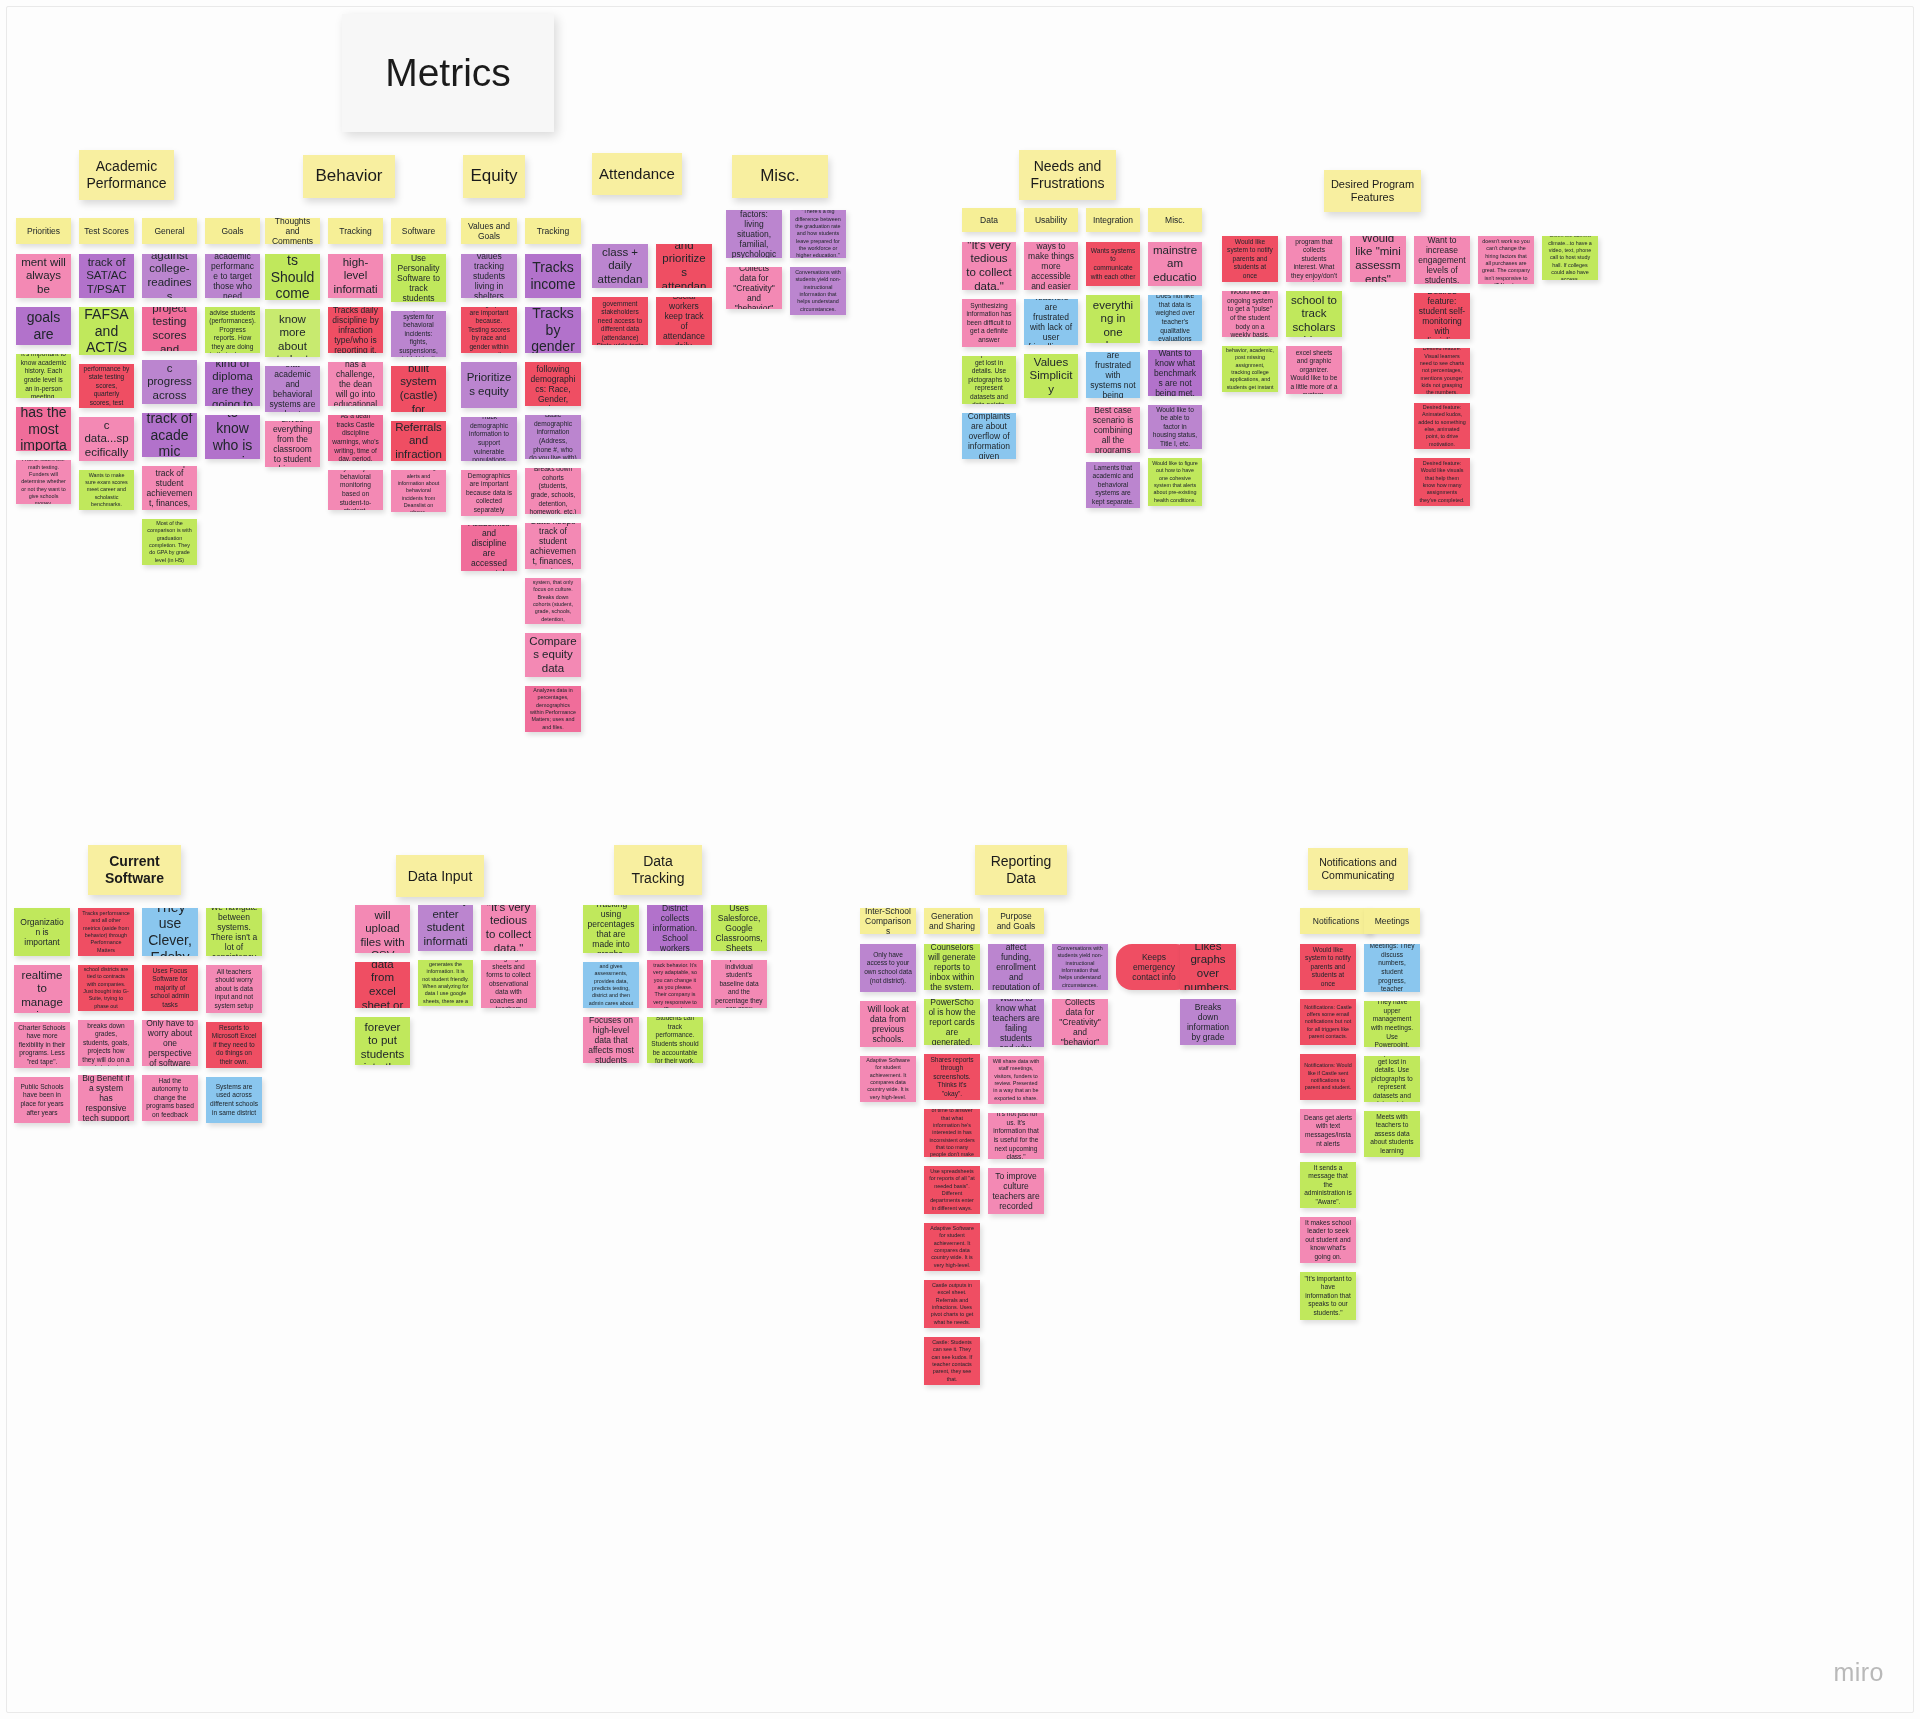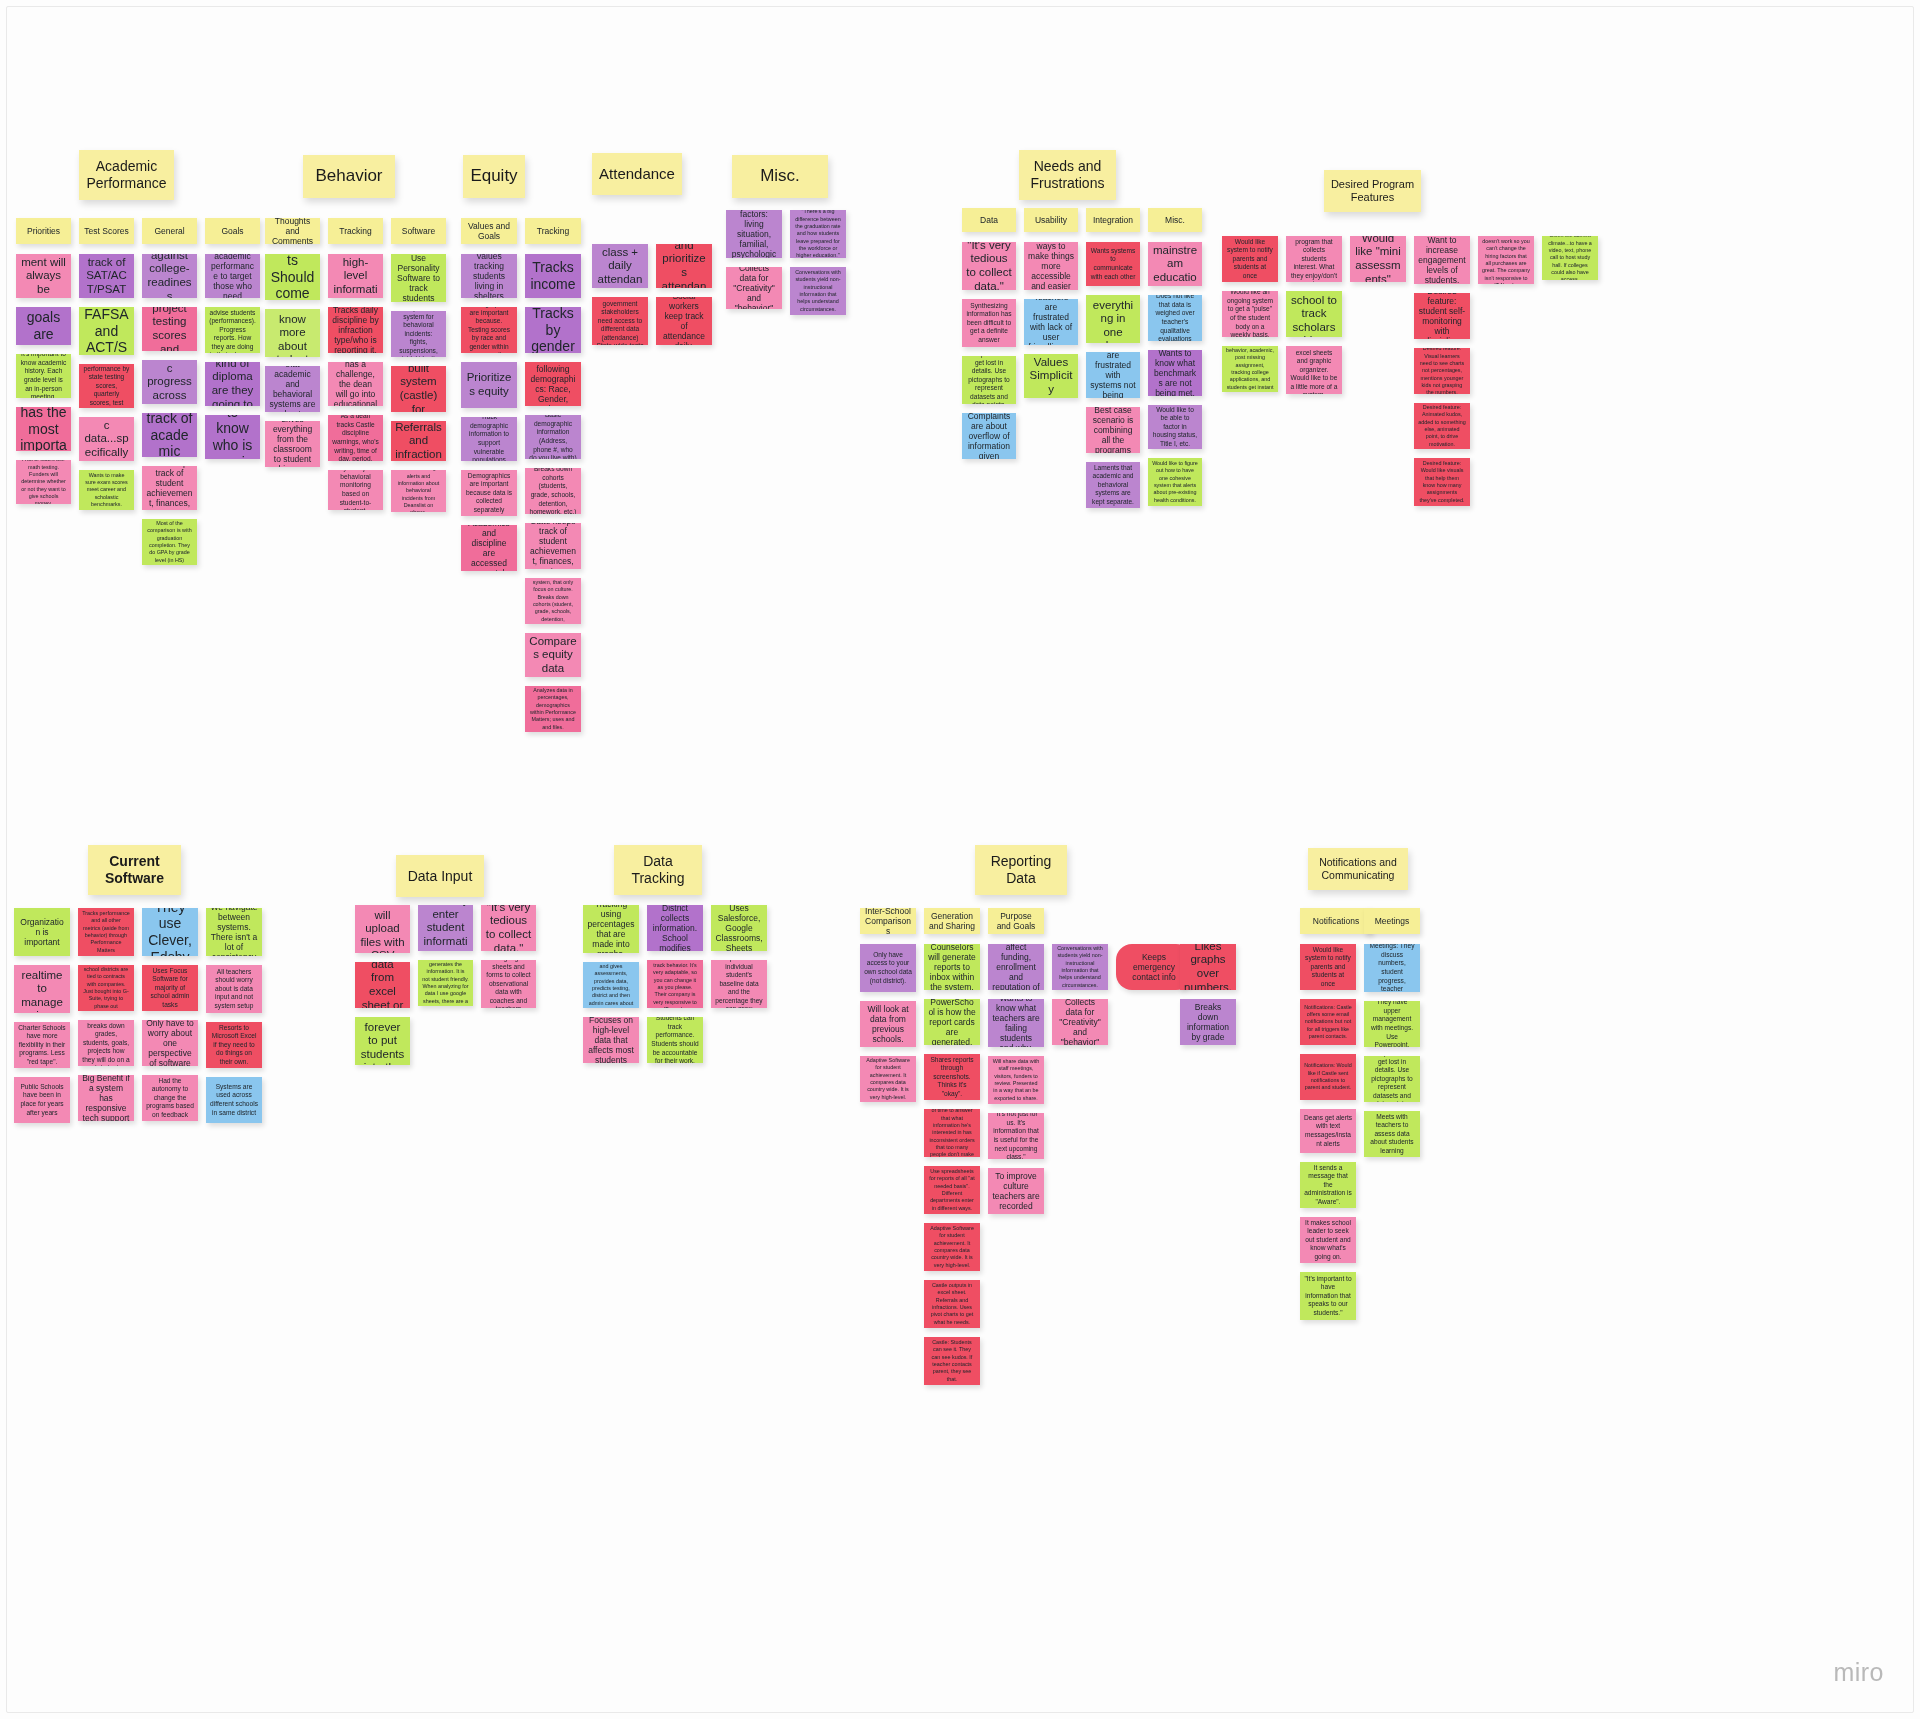--- a/index.html
+++ b/index.html
@@ -89,20 +89,23 @@
     letter-spacing: 0.5px;
     font-weight: 400;
   }
 </style>
 </head>
 <body>
 
 <div id="board">
   <div class="frame-border"></div>
 
+  <div class="board-title">
+    <span>Metrics</span>
+  </div>
 
   <div id="sections-root">
       <div class="section-head" style="left: 79px; top: 150px; width: 95px; height: 50px; font-size: 14px;">
         <span style="white-space: pre-line;">Academic
 Performance</span>
       </div>
       <div class="note c-yellow2 t-sm" style="left: 16px; top: 218px; width: 55px; height: 26px;">
         <span>Priorities</span>
       </div>
       <div class="note c-pink-l t-md" style="left: 16px; top: 254px; width: 55px; height: 44px;">
@@ -508,21 +511,21 @@
       <div class="note c-green t-sm" style="left: 583px; top: 905px; width: 56px; height: 48px;">
         <span>Tracking using percentages that are made into graphs.</span>
       </div>
       <div class="note c-blue t-xxs" style="left: 583px; top: 962px; width: 56px; height: 46px;">
         <span>iReady instructs and gives assessments, provides data, predicts testing, district and then admin cares about this data</span>
       </div>
       <div class="note c-pink-l t-sm" style="left: 583px; top: 1017px; width: 56px; height: 46px;">
         <span>Focuses on high-level data that affects most students</span>
       </div>
       <div class="note c-purple t-sm" style="left: 647px; top: 905px; width: 56px; height: 46px;">
-        <span>District collects information. School modifies</span>
+        <span>District collects information. School workers</span>
       </div>
       <div class="note c-pink t-xxs" style="left: 647px; top: 960px; width: 56px; height: 48px;">
         <span>Uses Deanslist to track behavior. It's very adaptable, so you can change it as you please. Their company is very responsive to IT needs.</span>
       </div>
       <div class="note c-green t-xs" style="left: 647px; top: 1017px; width: 56px; height: 46px;">
         <span>Students can track performance. Students should be accountable for their work.</span>
       </div>
       <div class="note c-green t-sm" style="left: 711px; top: 905px; width: 56px; height: 46px;">
         <span>Uses Salesforce, Google Classrooms, Sheets</span>
       </div>

